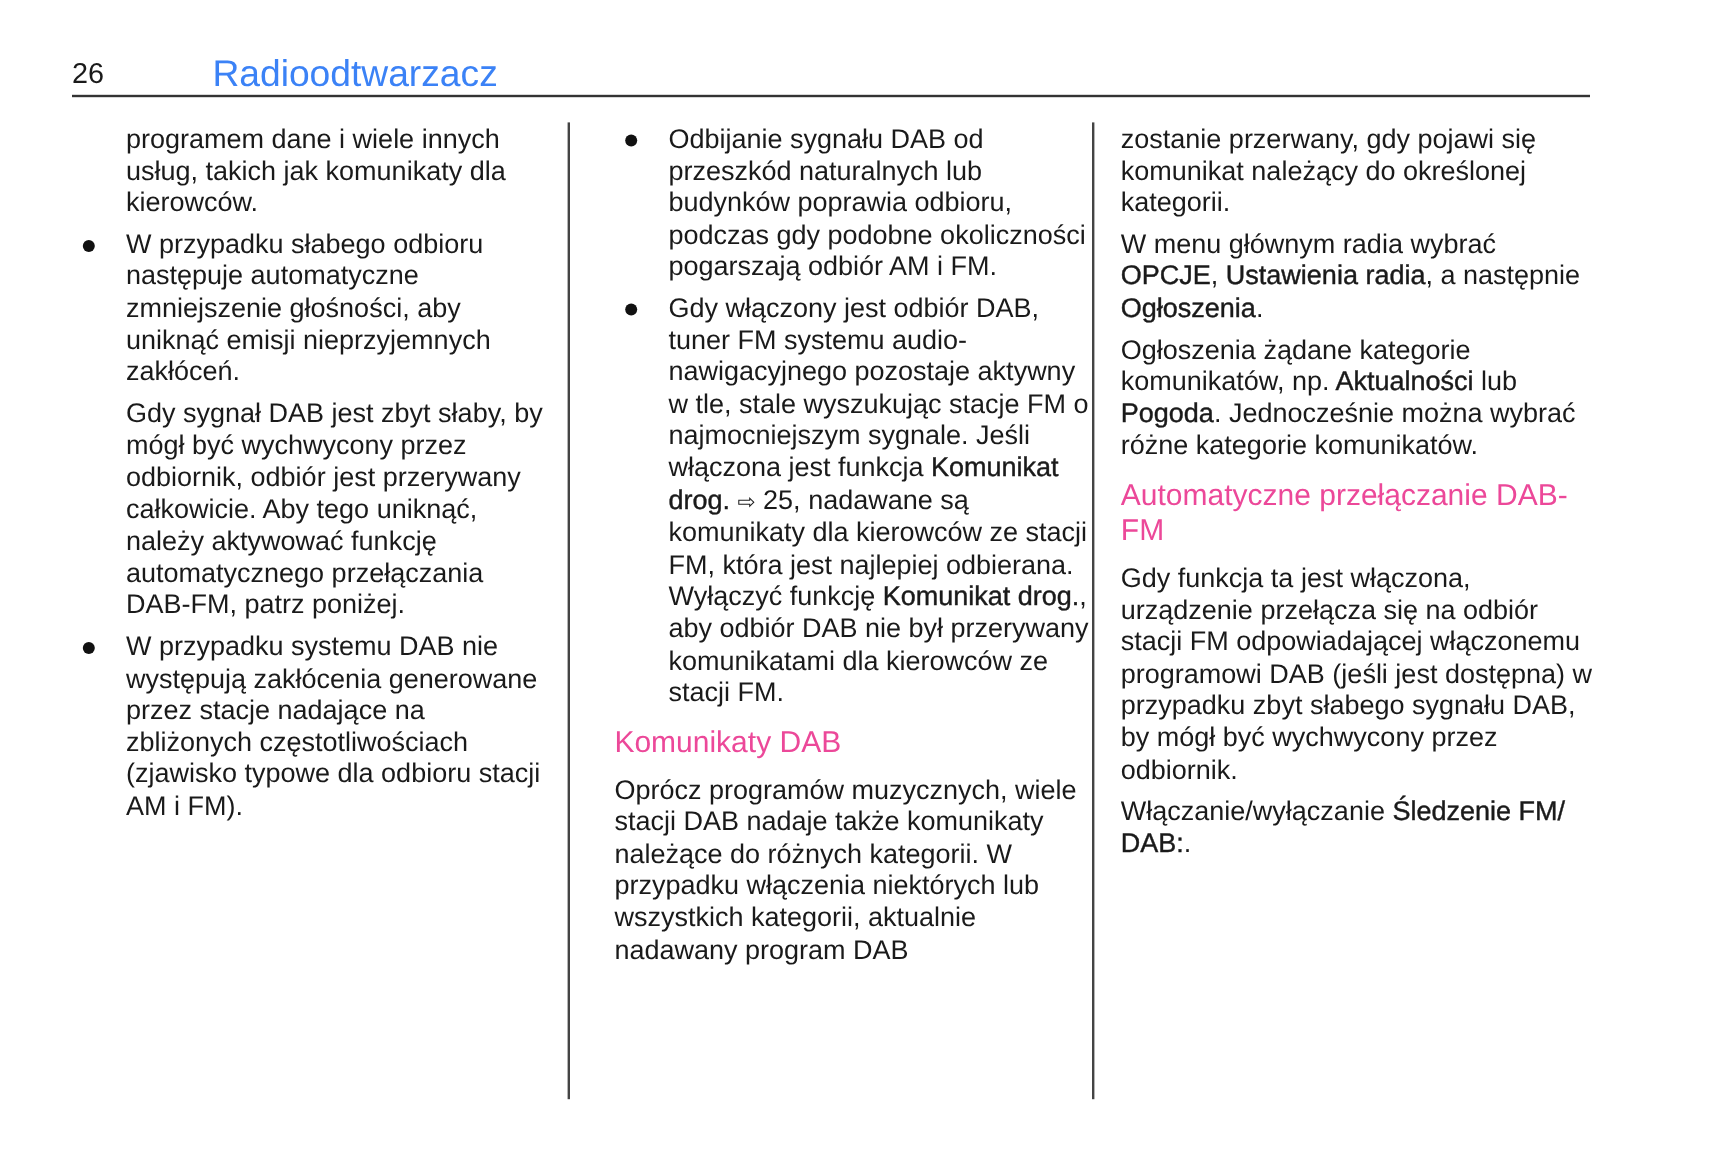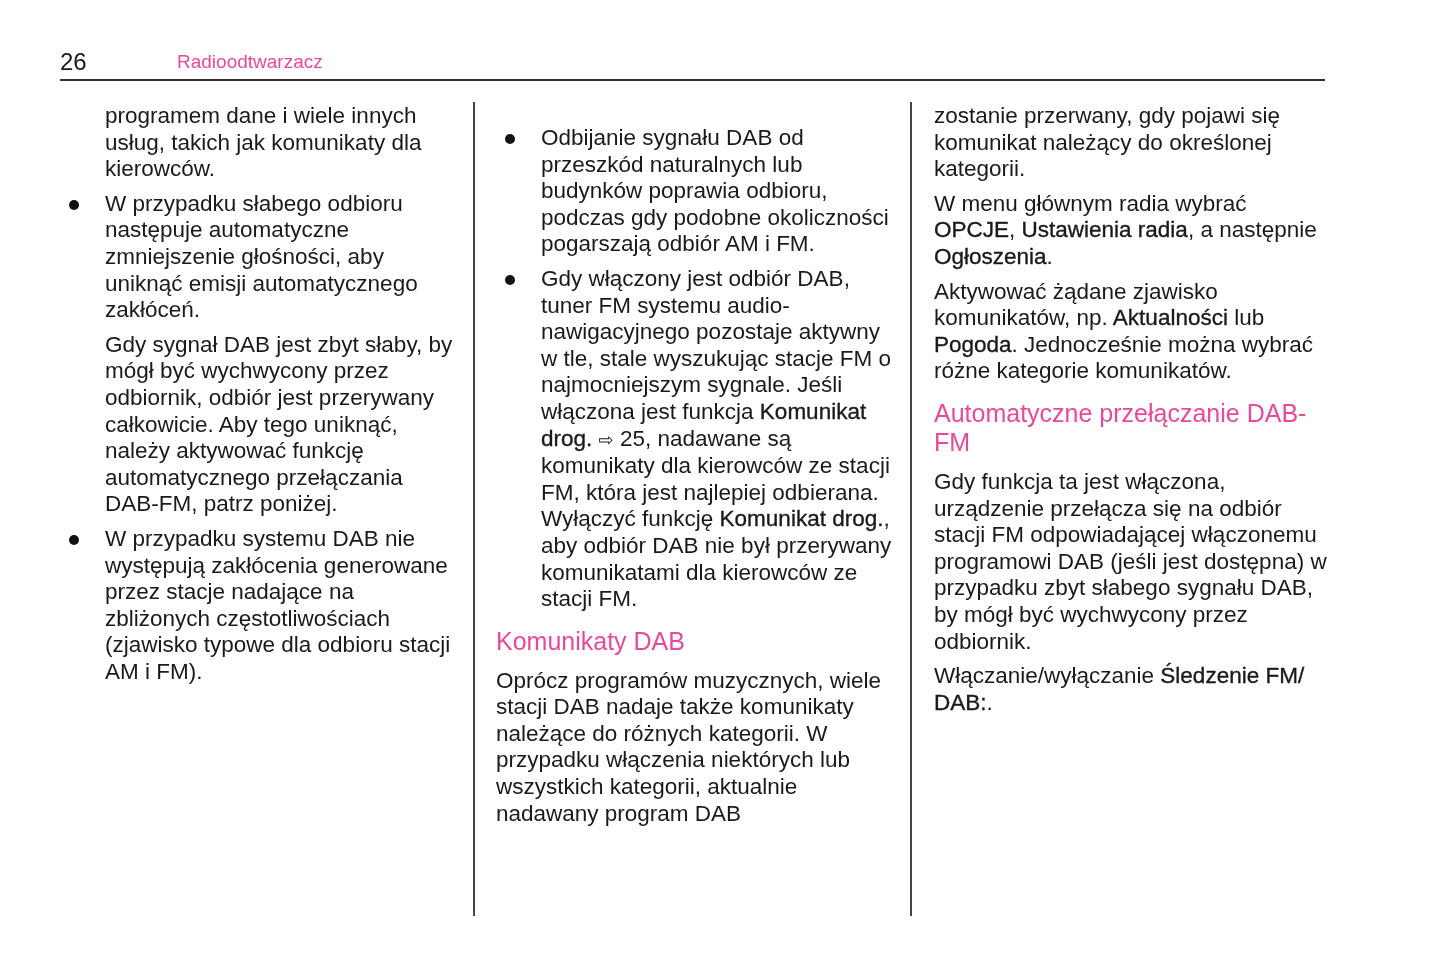--- a/index.html
+++ b/index.html
@@ -6,36 +6,36 @@
     body {
       width: 1445px; height: 966px; position: relative; overflow: hidden;
       font-family: "Liberation Sans", sans-serif; color: #1a1a1a;
     }
     .page-number {
       position: absolute; left: 60px; top: 44px;
       font-size: 24px; line-height: 36px; color: #1a1a1a;
     }
     .page-title {
       position: absolute; left: 177px; top: 44px;
-      font-size: 19px; line-height: 36px; color: #ec4899; text-align: right;
+      font-size: 31px; line-height: 36px; color: #3b82f6; text-align: right;
     }
     .header-rule {
       position: absolute; left: 60px; top: 79px; width: 1265px; height: 2px;
       background: #333333;
     }
     .divider {
       position: absolute; top: 102px; width: 2px; height: 814px; background: #444444;
     }
     .col {
       position: absolute; top: 103px;
       font-size: 22.5px; line-height: 26.6px; color: #1a1a1a;
     }
     .col p { margin: 0 0 8px 0; }
     .col1 { left: 60px; width: 400px; }
-    .col2 { left: 496px; width: 400px; margin-top: 22px; }
+    .col2 { left: 512px; width: 400px; }
     .col3 { left: 934px; width: 400px; }
     .indent { padding-left: 45px; }
     .bullet-item { position: relative; padding-left: 45px; margin: 0 0 8px 0; }
     .bullet {
       position: absolute; left: 9px; top: 9px; width: 10px; height: 10px;
       background: #111111; border-radius: 50%;
     }
     .b { font-weight: normal; -webkit-text-stroke: 0.35px #1a1a1a; }
     .heading {
       font-size: 25px; line-height: 29px; margin: 14px 0 12px 0; color: #ec4899;
@@ -49,21 +49,21 @@
 <div class="page-title">Radioodtwarzacz</div>
 <div class="header-rule"></div>
 
 <div class="divider" style="left:473px;"></div>
 <div class="divider" style="left:910px;"></div>
 
 <div class="col col1">
   <p class="indent">programem dane i wiele innych usług, takich jak komunikaty dla kierowców.</p>
   <div class="bullet-item">
     <span class="bullet"></span>
-    <span>W przypadku słabego odbioru następuje automatyczne zmniejszenie głośności, aby uniknąć emisji automatycznego zakłóceń.</span>
+    <span>W przypadku słabego odbioru następuje automatyczne zmniejszenie głośności, aby uniknąć emisji nieprzyjemnych zakłóceń.</span>
   </div>
   <p class="indent">Gdy sygnał DAB jest zbyt słaby, by mógł być wychwycony przez odbiornik, odbiór jest przerywany całkowicie. Aby tego uniknąć, należy aktywować funkcję automatycznego przełączania DAB-FM, patrz poniżej.</p>
   <div class="bullet-item">
     <span class="bullet"></span>
     <span>W przypadku systemu DAB nie występują zakłócenia generowane przez stacje nadające na zbliżonych częstotliwościach (zjawisko typowe dla odbioru stacji AM i FM).</span>
   </div>
 </div>
 
 <div class="col col2">
   <div class="bullet-item">
@@ -74,17 +74,17 @@
     <span class="bullet"></span>
     <span><span>Gdy włączony jest odbiór DAB, tuner FM systemu audio-nawigacyjnego pozostaje aktywny w tle, stale wyszukując stacje FM o najmocniejszym sygnale. Jeśli włączona jest funkcja </span><span class="b">Komunikat drog.</span> <span class="arrow">⇨</span><span> 25,</span><span> nadawane są komunikaty dla kierowców ze stacji FM, która jest najlepiej odbierana. Wyłączyć funkcję </span><span class="b">Komunikat drog.</span><span>, aby odbiór DAB nie był przerywany komunikatami dla kierowców ze stacji FM.</span></span>
   </div>
   <div class="heading">Komunikaty DAB</div>
   <p>Oprócz programów muzycznych, wiele stacji DAB nadaje także komunikaty należące do różnych kategorii. W przypadku włączenia niektórych lub wszystkich kategorii, aktualnie nadawany program DAB</p>
 </div>
 
 <div class="col col3">
   <p>zostanie przerwany, gdy pojawi się komunikat należący do określonej kategorii.</p>
   <p><span>W menu głównym radia wybrać </span><span class="b">OPCJE</span><span>, </span><span class="b">Ustawienia radia</span><span>, a następnie </span><span class="b">Ogłoszenia</span><span>.</span></p>
-  <p><span>Aktywować żądane zjawisko komunikatów, np. </span><span class="b">Aktualności</span><span> lub </span><span class="b">Pogoda</span><span>. Jednocześnie można wybrać różne kategorie komunikatów.</span></p>
+  <p><span>Ogłoszenia żądane kategorie komunikatów, np. </span><span class="b">Aktualności</span><span> lub </span><span class="b">Pogoda</span><span>. Jednocześnie można wybrać różne kategorie komunikatów.</span></p>
   <div class="heading">Automatyczne przełączanie DAB-FM</div>
   <p>Gdy funkcja ta jest włączona, urządzenie przełącza się na odbiór stacji FM odpowiadającej włączonemu programowi DAB (jeśli jest dostępna) w przypadku zbyt słabego sygnału DAB, by mógł być wychwycony przez odbiornik.</p>
   <p><span>Włączanie/wyłączanie </span><span class="b">Śledzenie FM/ DAB:</span><span>.</span></p>
 </div>
 
 </body></html>

